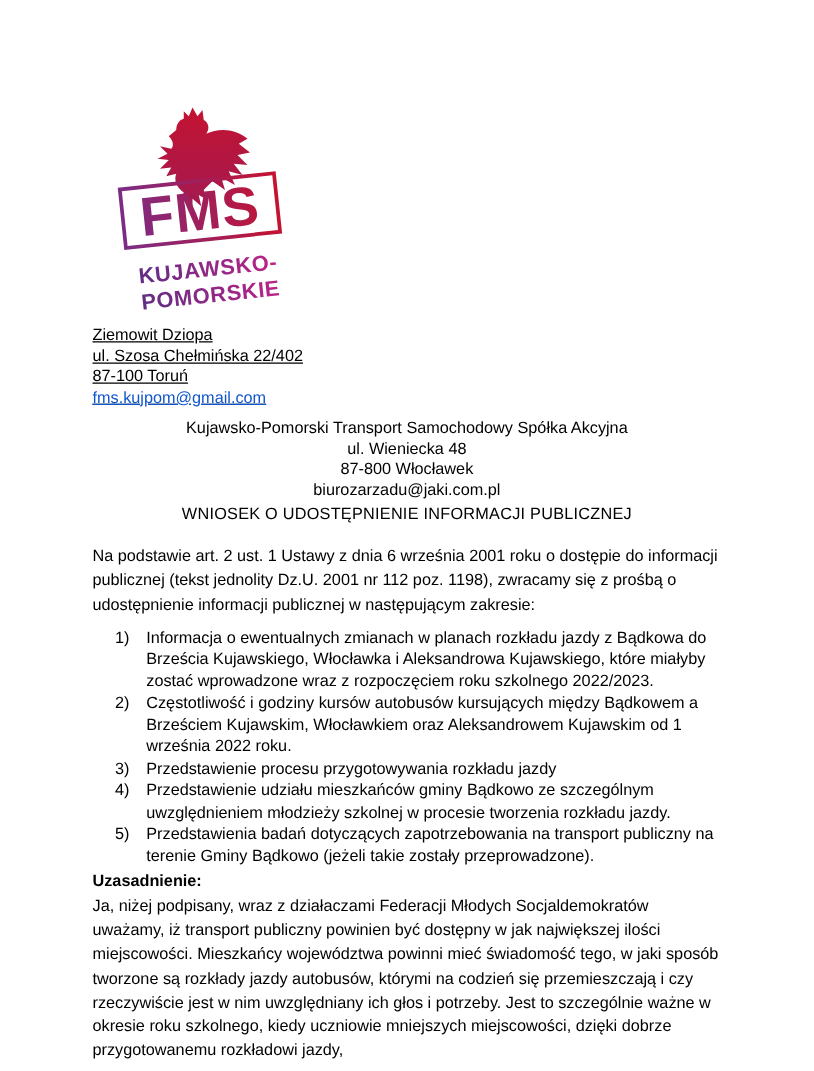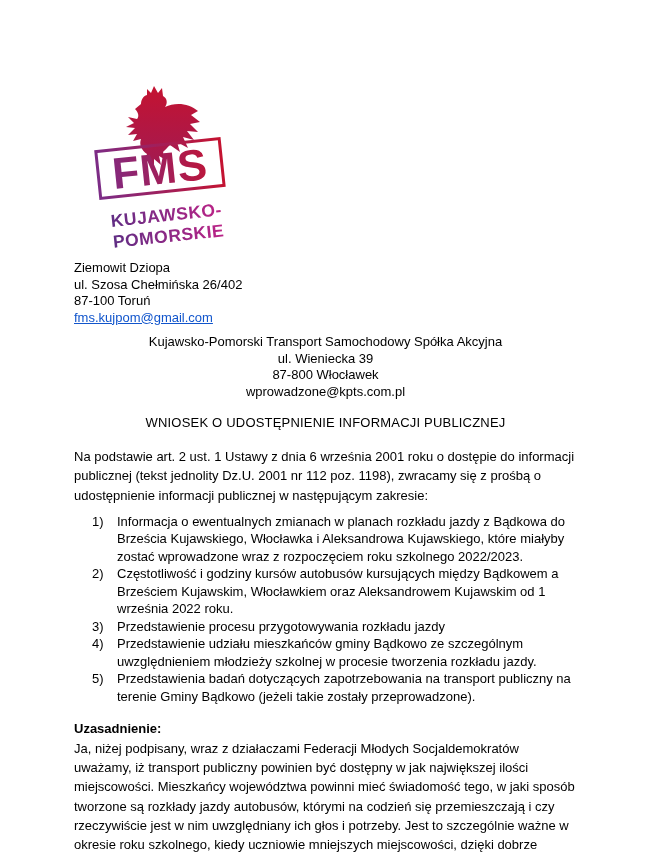--- a/index.html
+++ b/index.html
@@ -4,29 +4,29 @@
 <style>
   html,body{margin:0;padding:0;}
   body{
     width:651px;height:857px;overflow:hidden;background:#ffffff;
     font-family:"Liberation Sans","DejaVu Sans",sans-serif;
     color:#000000;-webkit-font-smoothing:antialiased;
   }
   .page{position:relative;width:651px;height:857px;background:#ffffff;}
   .logo{position:absolute;left:93px;top:83px;width:170px;height:170px;}
   .content{padding:260px 74px 0 74px;font-size:13px;}
-  .addr-block{line-height:16.5px;}
+  .addr-block{line-height:16.5px;text-decoration:underline;}
   .recipient{margin-top:8px;text-align:center;line-height:16.5px;}
-  .doc-title{margin-top:14px;text-align:center;line-height:18px;letter-spacing:.2px;}
+  .doc-title{margin-top:2px;text-align:center;line-height:18px;letter-spacing:.2px;}
   .para{margin-top:15px;line-height:19.3px;}
   .req-list{margin-top:8px;padding-left:18px;}
   .req-item{display:flex;line-height:17.5px;}
   .req-num{flex:0 0 25px;}
   .req-text{flex:1 1 auto;}
-  .just-heading{margin-top:14px;font-weight:bold;line-height:19.3px;}
+  .just-heading{margin-top:2px;font-weight:bold;line-height:19.3px;}
   .just-body{line-height:19.3px;}
   a.email-link{color:#1155CC;text-decoration:underline;text-align:center;}
   svg text{font-family:"Liberation Sans","DejaVu Sans",sans-serif;}
 </style>
 </head>
 <body>
 
 <div class="page">
 
   <svg class="logo" viewBox="0 0 170 170" aria-hidden="true">
@@ -61,30 +61,30 @@
     <g transform="rotate(-6 75 148)">
       <text x="75" y="138" text-anchor="middle" font-size="17.5" font-weight="bold" letter-spacing="0.5" fill="url(#gRegion)">KUJAWSKO-</text>
       <text x="75" y="159" text-anchor="middle" font-size="17.5" font-weight="bold" letter-spacing="0.5" fill="url(#gRegion)">POMORSKIE</text>
     </g>
   </svg>
 
   <div class="content">
 
     <div class="addr-block">
       <div>Ziemowit Dziopa</div>
-      <div>ul. Szosa Chełmińska 26/402</div>
+      <div>ul. Szosa Chełmińska 22/402</div>
       <div>87-100 Toruń</div>
       <div><a href="#" class="email-link">fms.kujpom@gmail.com</a></div>
     </div>
 
     <div class="recipient">
       <div>Kujawsko-Pomorski Transport Samochodowy Spółka Akcyjna</div>
-      <div>ul. Wieniecka 39</div>
+      <div>ul. Wieniecka 48</div>
       <div>87-800 Włocławek</div>
-      <div>wprowadzone@kpts.com.pl</div>
+      <div>biurozarzadu@jaki.com.pl</div>
     </div>
 
     <div class="doc-title">WNIOSEK O UDOSTĘPNIENIE INFORMACJI PUBLICZNEJ</div>
 
     <div class="para">Na podstawie art. 2 ust. 1 Ustawy z dnia 6 września 2001 roku o dostępie do informacji publicznej (tekst jednolity Dz.U. 2001 nr 112 poz. 1198), zwracamy się z prośbą o udostępnienie informacji publicznej w następującym zakresie:</div>
 
     <div class="req-list">
       <div class="req-item">
         <span class="req-num">1)</span>
         <span class="req-text">Informacja o ewentualnych zmianach w planach rozkładu jazdy z Bądkowa do Brześcia Kujawskiego, Włocławka i Aleksandrowa Kujawskiego, które miałyby zostać wprowadzone wraz z rozpoczęciem roku szkolnego 2022/2023.</span>

